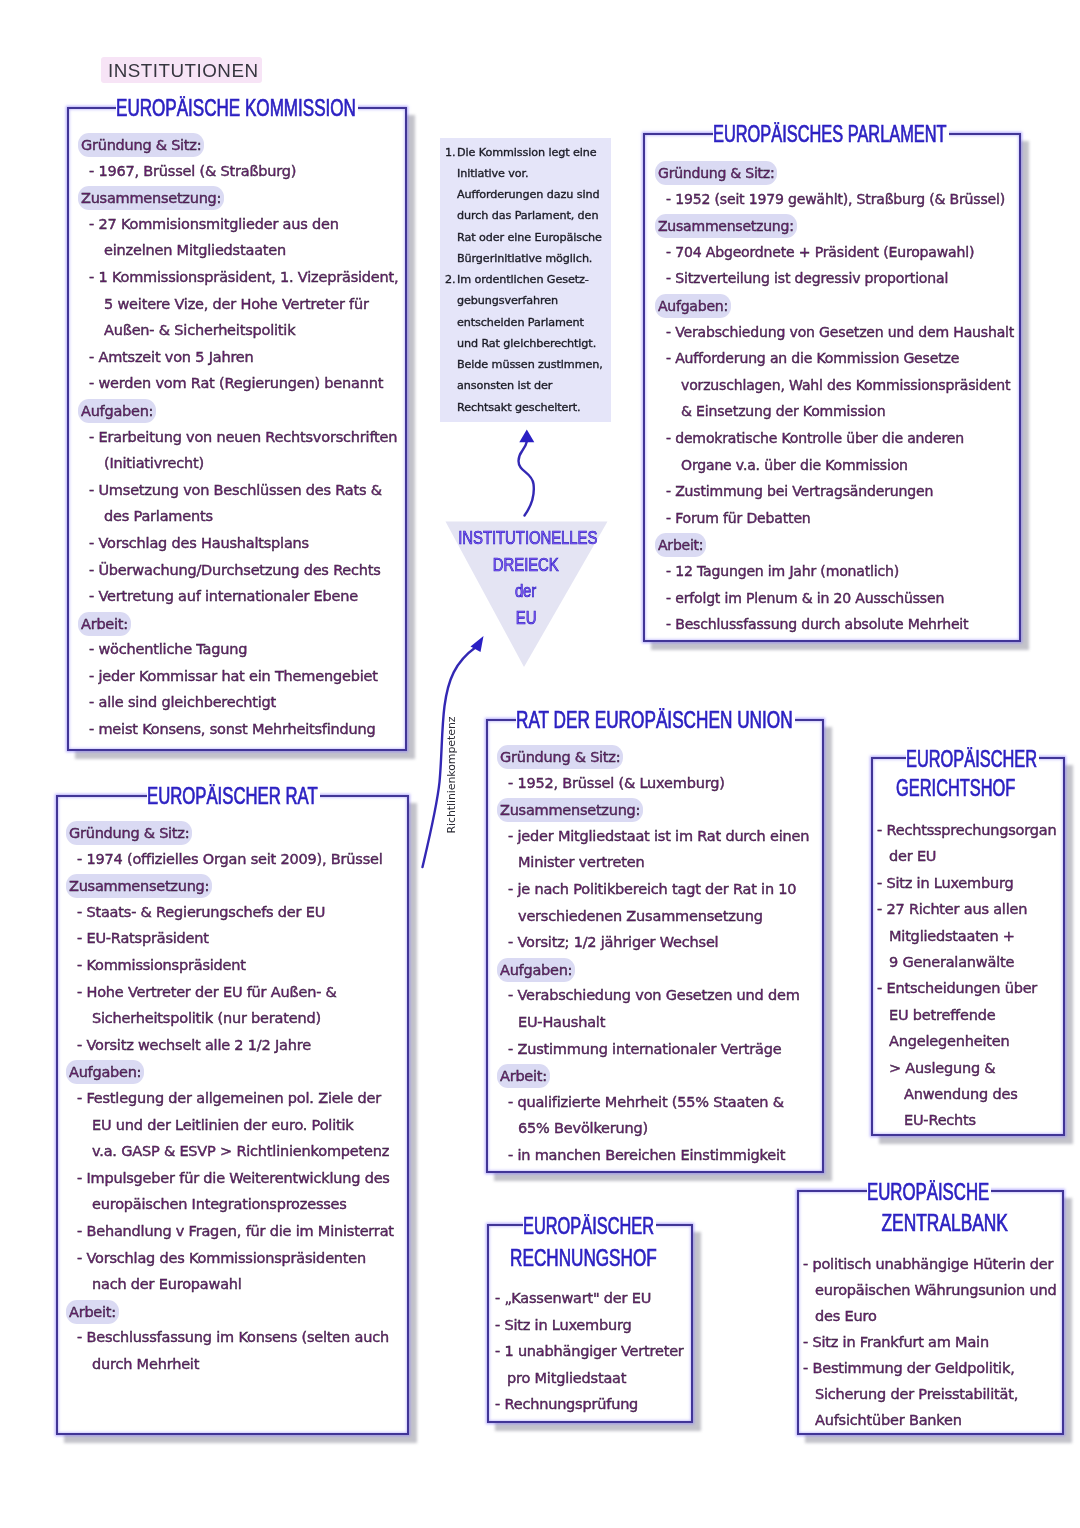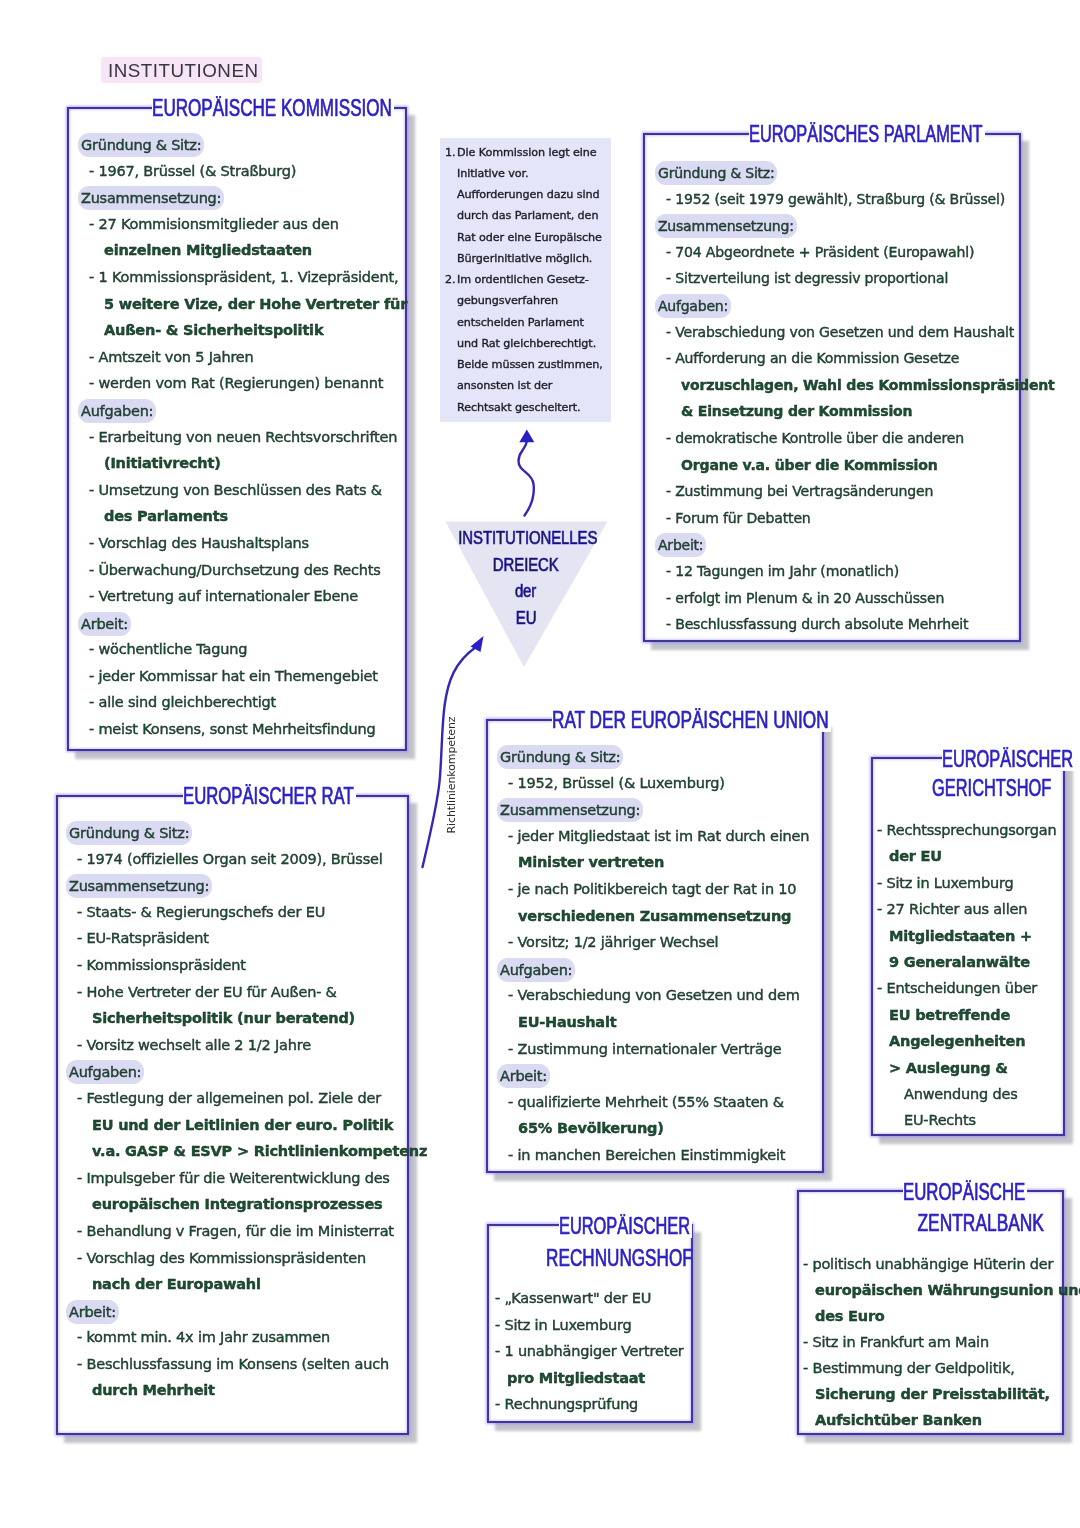--- a/index.html
+++ b/index.html
@@ -10,48 +10,48 @@
 
 #hdr{position:absolute;left:101px;top:57px;height:26px;line-height:27px;border-radius:3px;
      padding:0 3px 0 7px;background:#f7e4f6;color:#36363f;font-family:"Liberation Sans",sans-serif;
      font-size:18.8px;letter-spacing:.5px;white-space:nowrap;}
 
 .shadow{position:absolute;background:#c3c3ca;filter:blur(1.8px);opacity:1;}
 .box{position:absolute;box-sizing:border-box;border:2.2px solid #413597;background:#fff;
      box-shadow:0 0 2.6px .8px rgba(132,120,250,.62), inset 0 0 2.6px .5px rgba(132,120,250,.55);}
 
 
-.btw{position:absolute;height:24px;overflow:hidden;margin-left:36px;}
+.btw{position:absolute;height:24px;overflow:hidden;}
 .btw > span{display:inline-block;font-family:"Liberation Sans",sans-serif;font-size:23px;
             line-height:24px;color:#2c21c2;white-space:nowrap;-webkit-text-stroke:.72px #2c21c2;
             transform:scaleX(var(--sx,.745));transform-origin:0 50%;}
 .btw.ctr{text-align:center;}
 .btw.ctr > span{transform-origin:50% 50%;}
 .btw.onborder{background:#fff;}
 
-.bd{position:absolute;color:#14532d;}
+.bd{position:absolute;color:#701a75;}
 .ln{white-space:nowrap;font-size:14.5px;height:26.6px;line-height:26.6px;letter-spacing:-.2px;
     -webkit-text-stroke:.38px #25252d;}
 .lbl{display:inline-block;background:#dadaf3;border-radius:11px;padding:0 3px;margin-left:-3px;
      letter-spacing:-.25px;height:24px;line-height:24px;vertical-align:-1px;}
 .tight .ln{font-size:14.05px;letter-spacing:-.18px;}
 .it{padding-left:8px;}
-.it2{padding-left:23px;font-weight:bold;}
+.it2{padding-left:23px;}
 .flush .it{padding-left:0px;}
 .flush .it2{padding-left:12px;}
 .it3{padding-left:27px;}
 .narrowind .it2{padding-left:18px;}
 .lh26 .ln{height:26px;line-height:26px;}
 .lh264 .ln{height:26.4px;line-height:26.4px;}
 
 #note{position:absolute;left:440px;top:138px;width:171px;height:284px;background:#e5e5f9;}
 .nl{position:absolute;font-size:11.2px;line-height:21.7px;height:21.7px;white-space:nowrap;
     color:#1c1c26;letter-spacing:-.1px;-webkit-text-stroke:.35px #1c1c26;}
 
-#tritxt{position:absolute;left:446px;top:525px;width:160px;text-align:center;color:#0f172a;
+#tritxt{position:absolute;left:446px;top:525px;width:160px;text-align:center;color:#8b5cf6;
         font-family:"Liberation Sans",sans-serif;}
 #tritxt div{font-size:17.6px;line-height:26.5px;height:26.5px;letter-spacing:-.1px;-webkit-text-stroke:.7px #2c21c2;}
 #tritxt div > span{display:inline-block;transform:scaleX(.85);}
 
 #rotlbl{position:absolute;left:382px;top:767px;width:140px;height:16px;
         transform:rotate(-90deg);transform-origin:50% 50%;
         font-size:11px;color:#2a2a33;text-align:center;letter-spacing:-.1px;
         white-space:nowrap;line-height:16px;}
 svg.ov{position:absolute;left:0;top:0;width:1080px;height:1528px;pointer-events:none;}
 </style>
@@ -150,21 +150,20 @@
 <div class="ln"><span class="lbl">Aufgaben:</span></div>
 <div class="ln it">- Festlegung der allgemeinen pol. Ziele der</div>
 <div class="ln it2">EU und der Leitlinien der euro. Politik</div>
 <div class="ln it2">v.a. GASP &amp; ESVP &gt; Richtlinienkompetenz</div>
 <div class="ln it">- Impulsgeber für die Weiterentwicklung des</div>
 <div class="ln it2">europäischen Integrationsprozesses</div>
 <div class="ln it">- Behandlung v Fragen, für die im Ministerrat</div>
 <div class="ln it">- Vorschlag des Kommissionspräsidenten</div>
 <div class="ln it2">nach der Europawahl</div>
 <div class="ln"><span class="lbl">Arbeit:</span></div>
-<div class="ln it">- kommt min. 4x im Jahr zusammen</div>
 <div class="ln it">- Beschlussfassung im Konsens (selten auch</div>
 <div class="ln it2">durch Mehrheit</div>
 </div>
 <div class="shadow" style="left:494px;top:727px;width:338px;height:454px"></div>
 <div class="box" style="left:486px;top:719px;width:338px;height:454px"></div>
 <div class="btw onborder" style="left:516px;top:708px;--sx:0.748;width:279px"><span>RAT DER EUROPÄISCHEN UNION</span></div>
 <div class="bd narrowind" style="left:500px;top:743px">
 <div class="ln"><span class="lbl">Gründung &amp; Sitz:</span></div>
 <div class="ln it">- 1952, Brüssel (&amp; Luxemburg)</div>
 <div class="ln"><span class="lbl">Zusammensetzung:</span></div>

